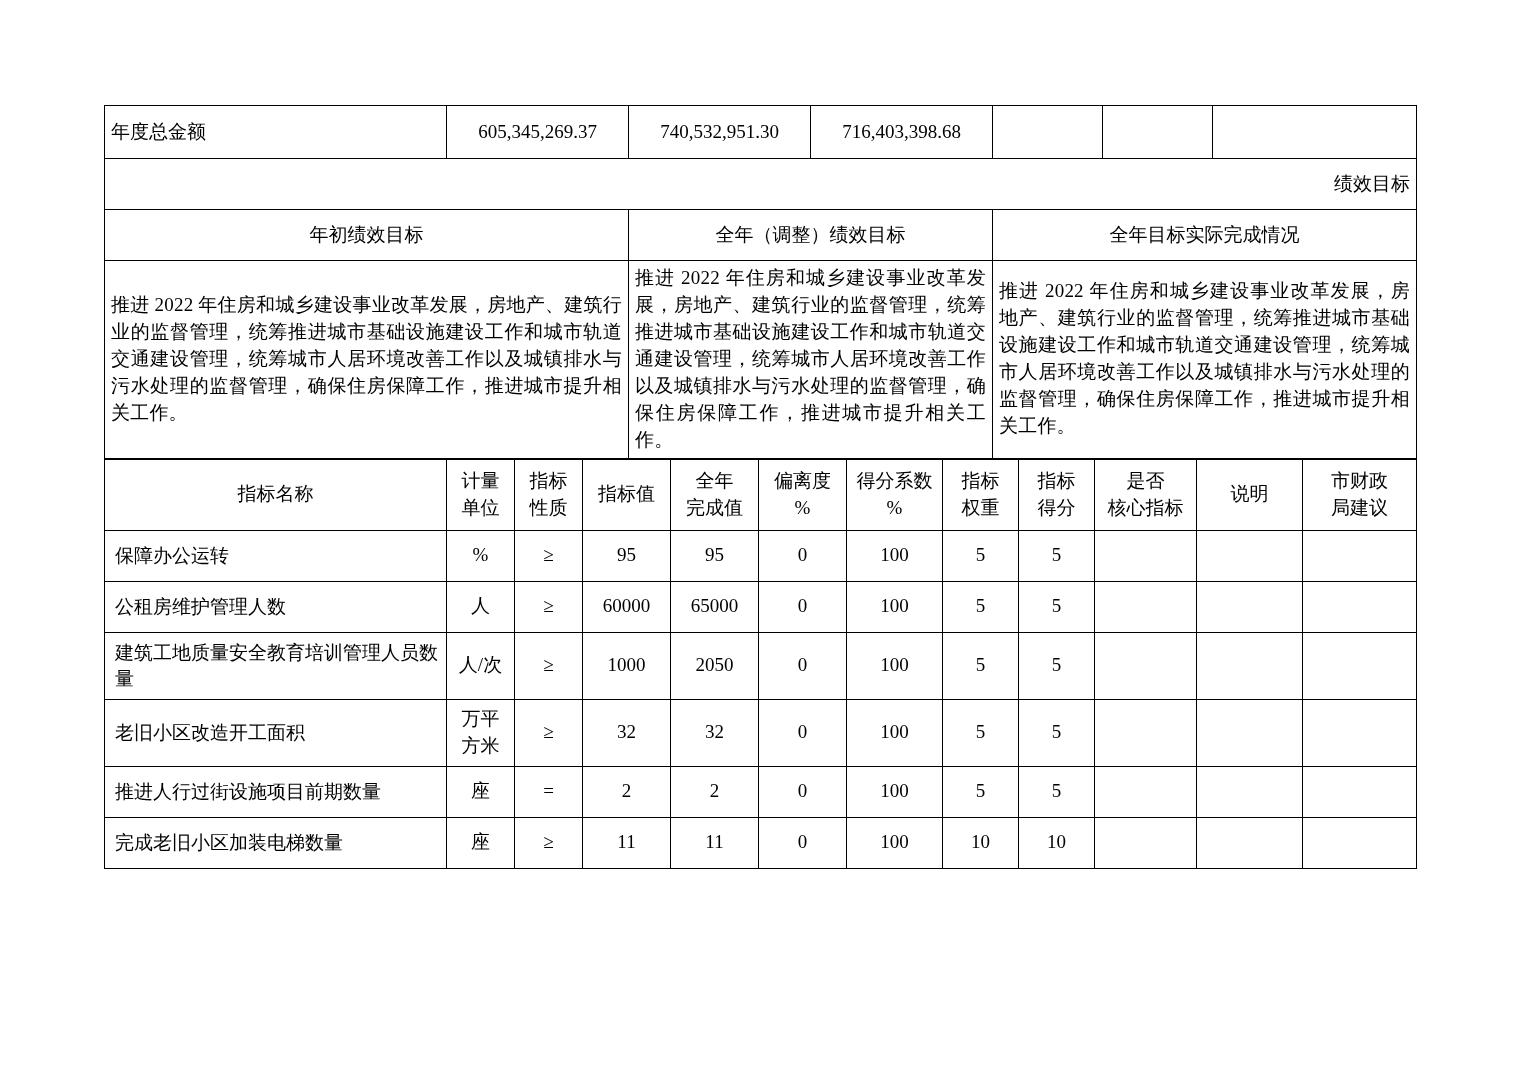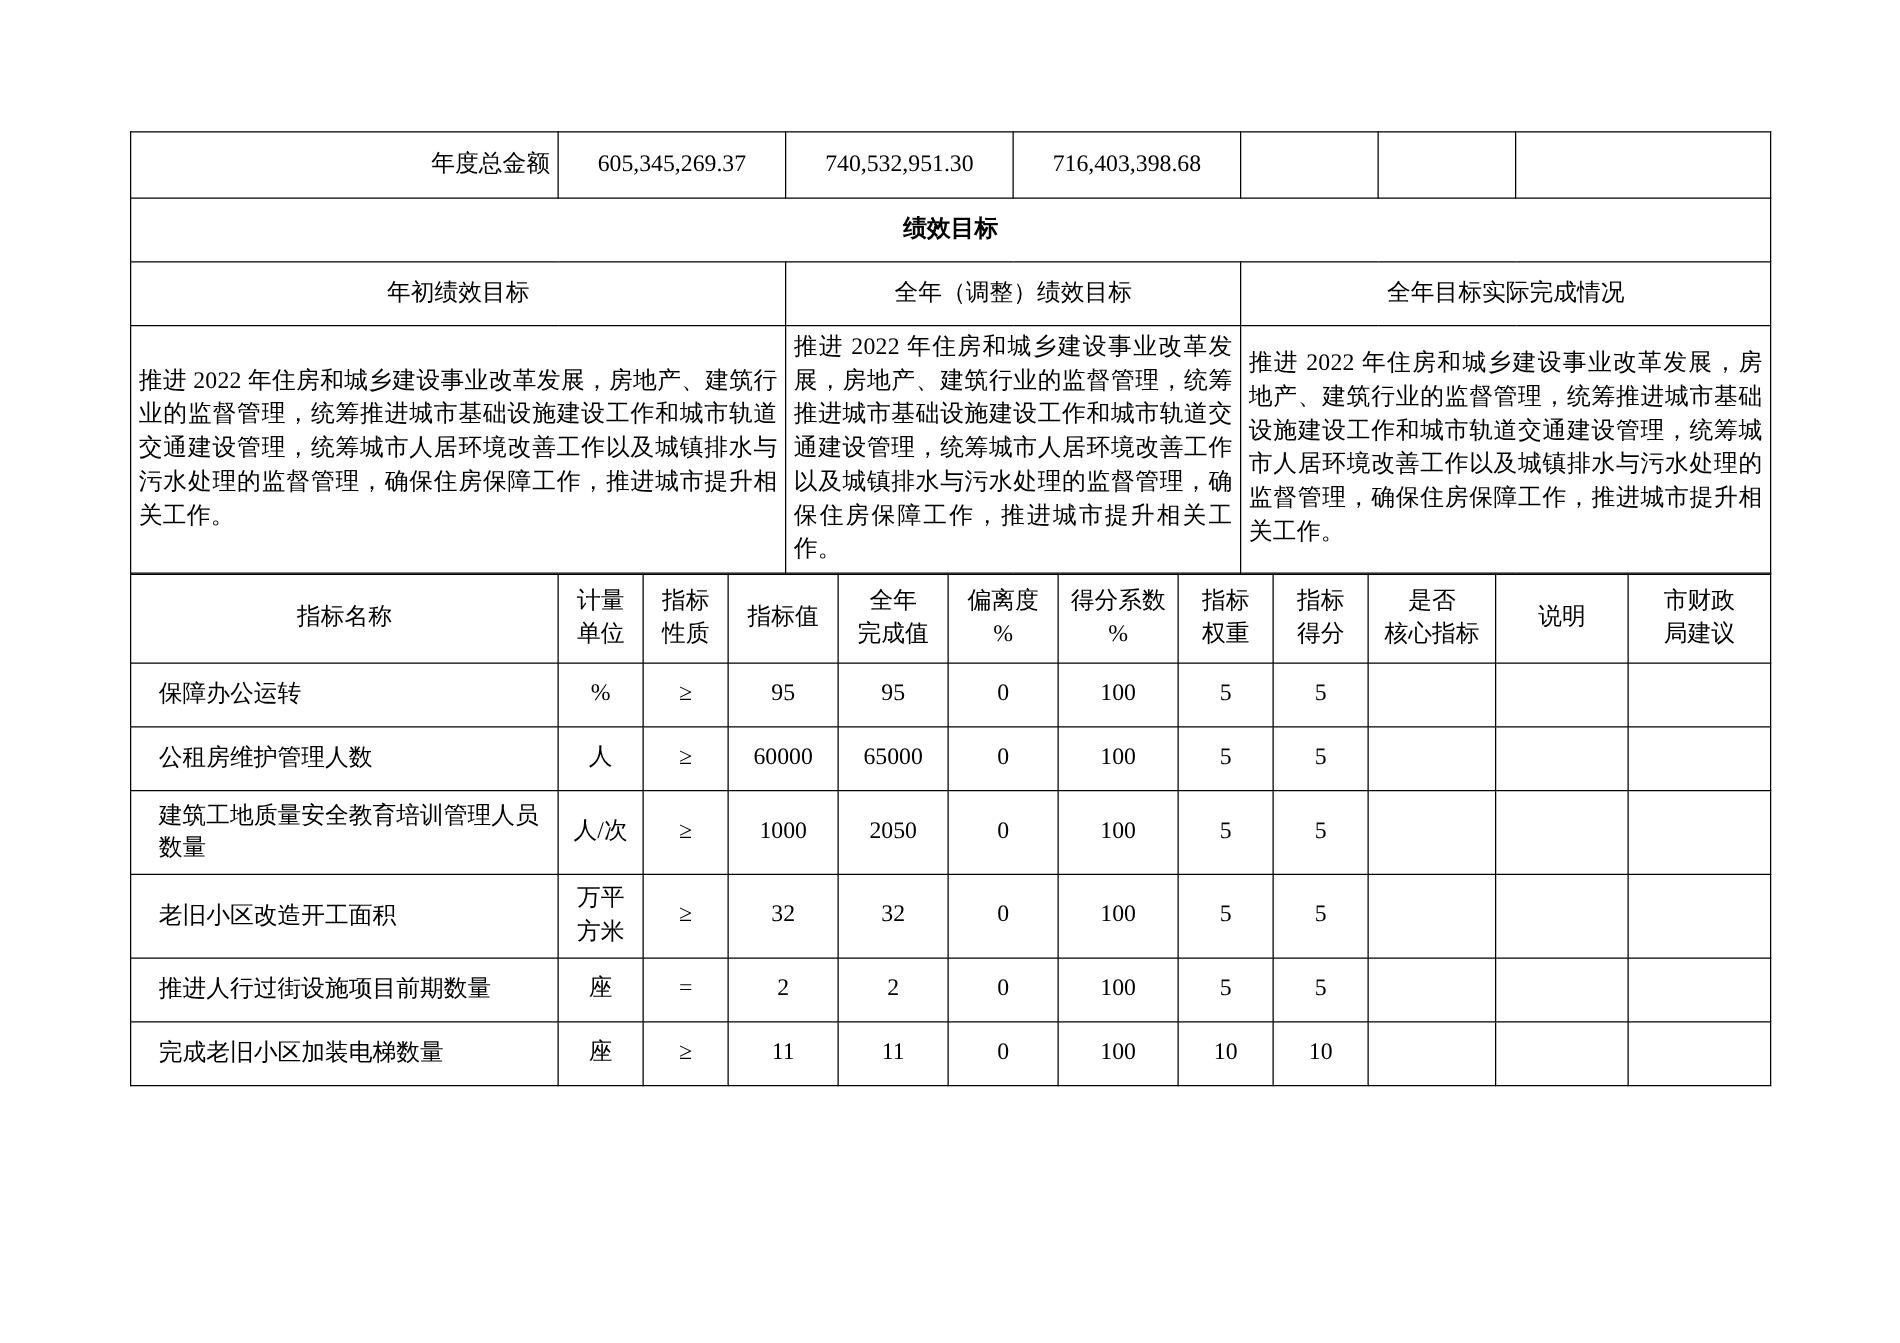--- a/index.html
+++ b/index.html
@@ -27,29 +27,28 @@
   }
   table.doc td {
     border: 1px solid #000000;
     padding: 4px 6px;
     font-size: 19px;
     line-height: 1.42;
     vertical-align: middle;
     word-break: break-all;
   }
   .c { text-align: center; }
-  .l { text-align: right; }
+  .l { text-align: left; }
   .amt-row td { height: 44px; }
   .pad-left-1 { padding-left: 12px; }
   .pad-left-2 { padding-left: 38px; }
   .section-title {
-    text-align: center;
+    text-align: right;
     font-size: 19px;
     height: 42px;
-    font-weight: bold;
   }
   .goal-head {
     text-align: center;
     font-size: 20px;
     height: 42px;
   }
   .goal-text {
     font-size: 19px;
     line-height: 1.62;
     text-align: justify;
@@ -63,21 +62,21 @@
     font-size: 18px;
     line-height: 1.22;
     height: 62px;
   }
   .idx-row td {
     height: 42px;
     font-size: 19px;
   }
   .idx-row td.name {
     text-align: left;
-    padding-left: 22px;
+    padding-left: 10px;
     line-height: 1.35;
   }
   .two-line td { height: 58px; }
   .unit-small { font-size: 18px; line-height: 1.2; }
 </style>
 </head>
 <body>
 
 <div class="page">
 

